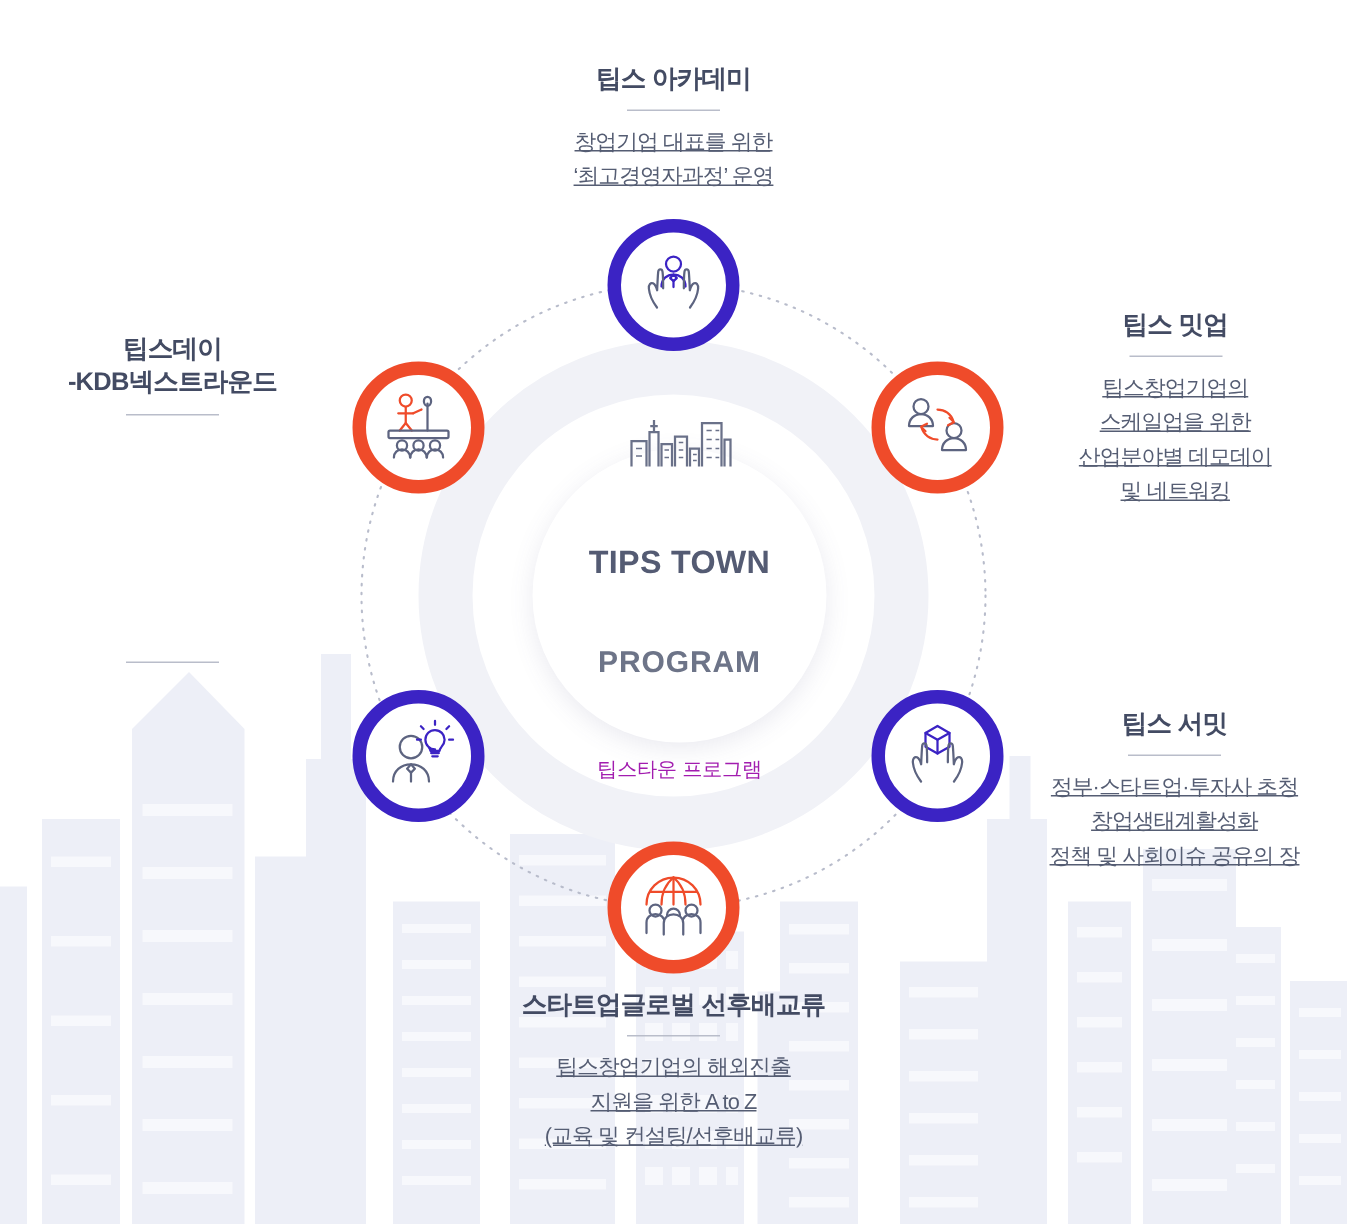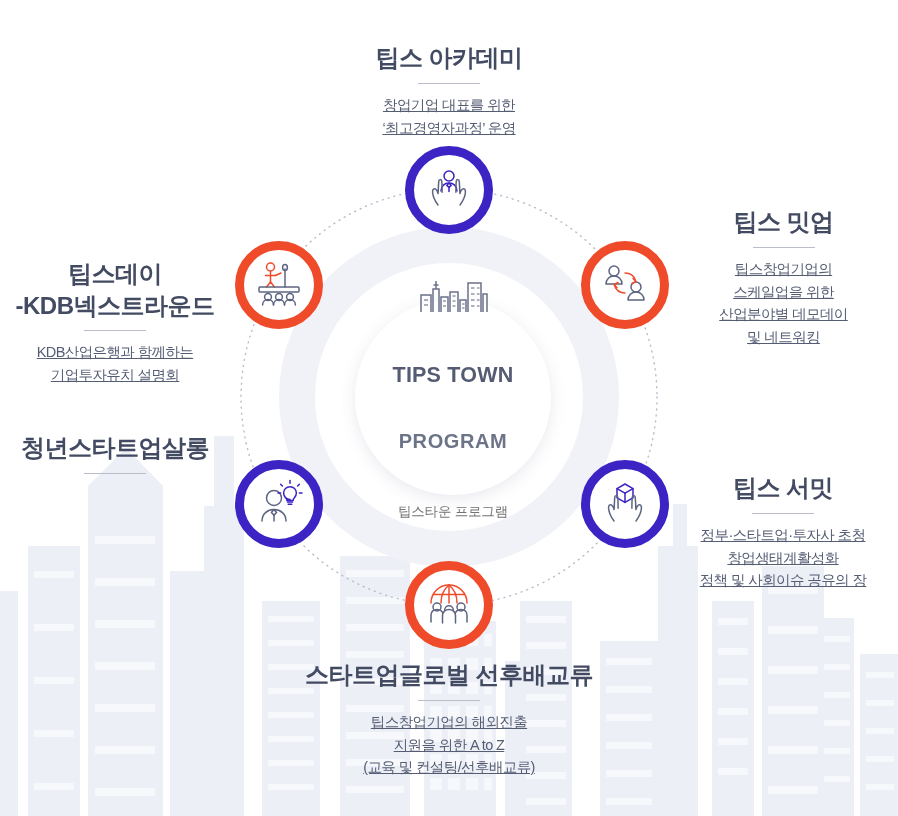--- a/index.html
+++ b/index.html
@@ -74,21 +74,21 @@
   .hub-sub {
     font-size: 20px;
     font-weight: bold;
     letter-spacing: 0.6px;
     color: #6d7488;
     line-height: 1.2;
     margin-top: 1px;
   }
   .hub-kr {
     font-size: 13.5px;
-    color: #737373;
+    color: #a21caf;
     margin-top: 9px;
     letter-spacing: -0.2px;
   }
 
   
   .node {
     position: absolute;
     width: 88px;
     height: 88px;
     border-radius: 50%;
@@ -108,21 +108,21 @@
   .node-s  { left: 405px; top: 561px; }
   .node-sw { left: 235px; top: 460px; }
   .node-nw { left: 235px; top: 241px; }
 
   
   .block {
     position: absolute;
     z-index: 6;
   }
   .block .b-title {
-    font-size: 24px;
+    font-size: 17px;
     font-weight: bold;
     color: #434b63;
     line-height: 1.32;
     letter-spacing: -0.5px;
     white-space: pre-line;
   }
   .divider {
     width: 62px;
     height: 1px;
     background: #b9bdca;
@@ -140,21 +140,21 @@
   
   .al-center { text-align: center; }
   .al-center .divider { margin-left: auto; margin-right: auto; }
 
   
   .blk-academy   { left: 299px; top: 42px;  width: 300px; }
   .blk-meetup    { left: 676px; top: 206px; width: 215px; }
   .blk-summit    { left: 672px; top: 472px; width: 222px; }
   .blk-global    { left: 300px; top: 659px; width: 298px; }
   .blk-salon     { left: 6px;   top: 432px; width: 218px; }
-  .blk-tipsday   { left: 2px;   top: 222px; width: 226px; margin-top: 36px; }
+  .blk-tipsday   { left: 2px;   top: 222px; width: 226px; }
 </style>
 </head>
 <body>
 
 <svg id="city-bg" viewBox="0 0 898 430" aria-hidden="true">
   <g fill="#edeff7">
     <rect x="0" y="205" width="18" height="225"></rect>
     <rect x="28" y="160" width="52" height="270"></rect>
     <rect x="88" y="100" width="75" height="330"></rect>
     <path d="M88 100 L126 62 L163 100 Z" fill="#edeff7"></path>
@@ -449,25 +449,22 @@
 
   <div class="block blk-global al-center">
     <div class="b-title">스타트업글로벌 선후배교류</div>
     <div class="divider"></div>
     <div class="b-desc">팁스창업기업의 해외진출
 지원을 위한 A to Z
 (교육 및 컨설팅/선후배교류)</div>
   </div>
 
   <div class="block blk-salon al-center">
-    <div class="b-title">청년스타트업살롱</div>
     <div class="divider"></div>
   </div>
 
   <div class="block blk-tipsday al-center">
     <div class="b-title">팁스데이
 -KDB넥스트라운드</div>
     <div class="divider"></div>
-    <div class="b-desc">KDB산업은행과 함께하는
-기업투자유치 설명회</div>
   </div>
 
 </div>
 
 </body></html>

